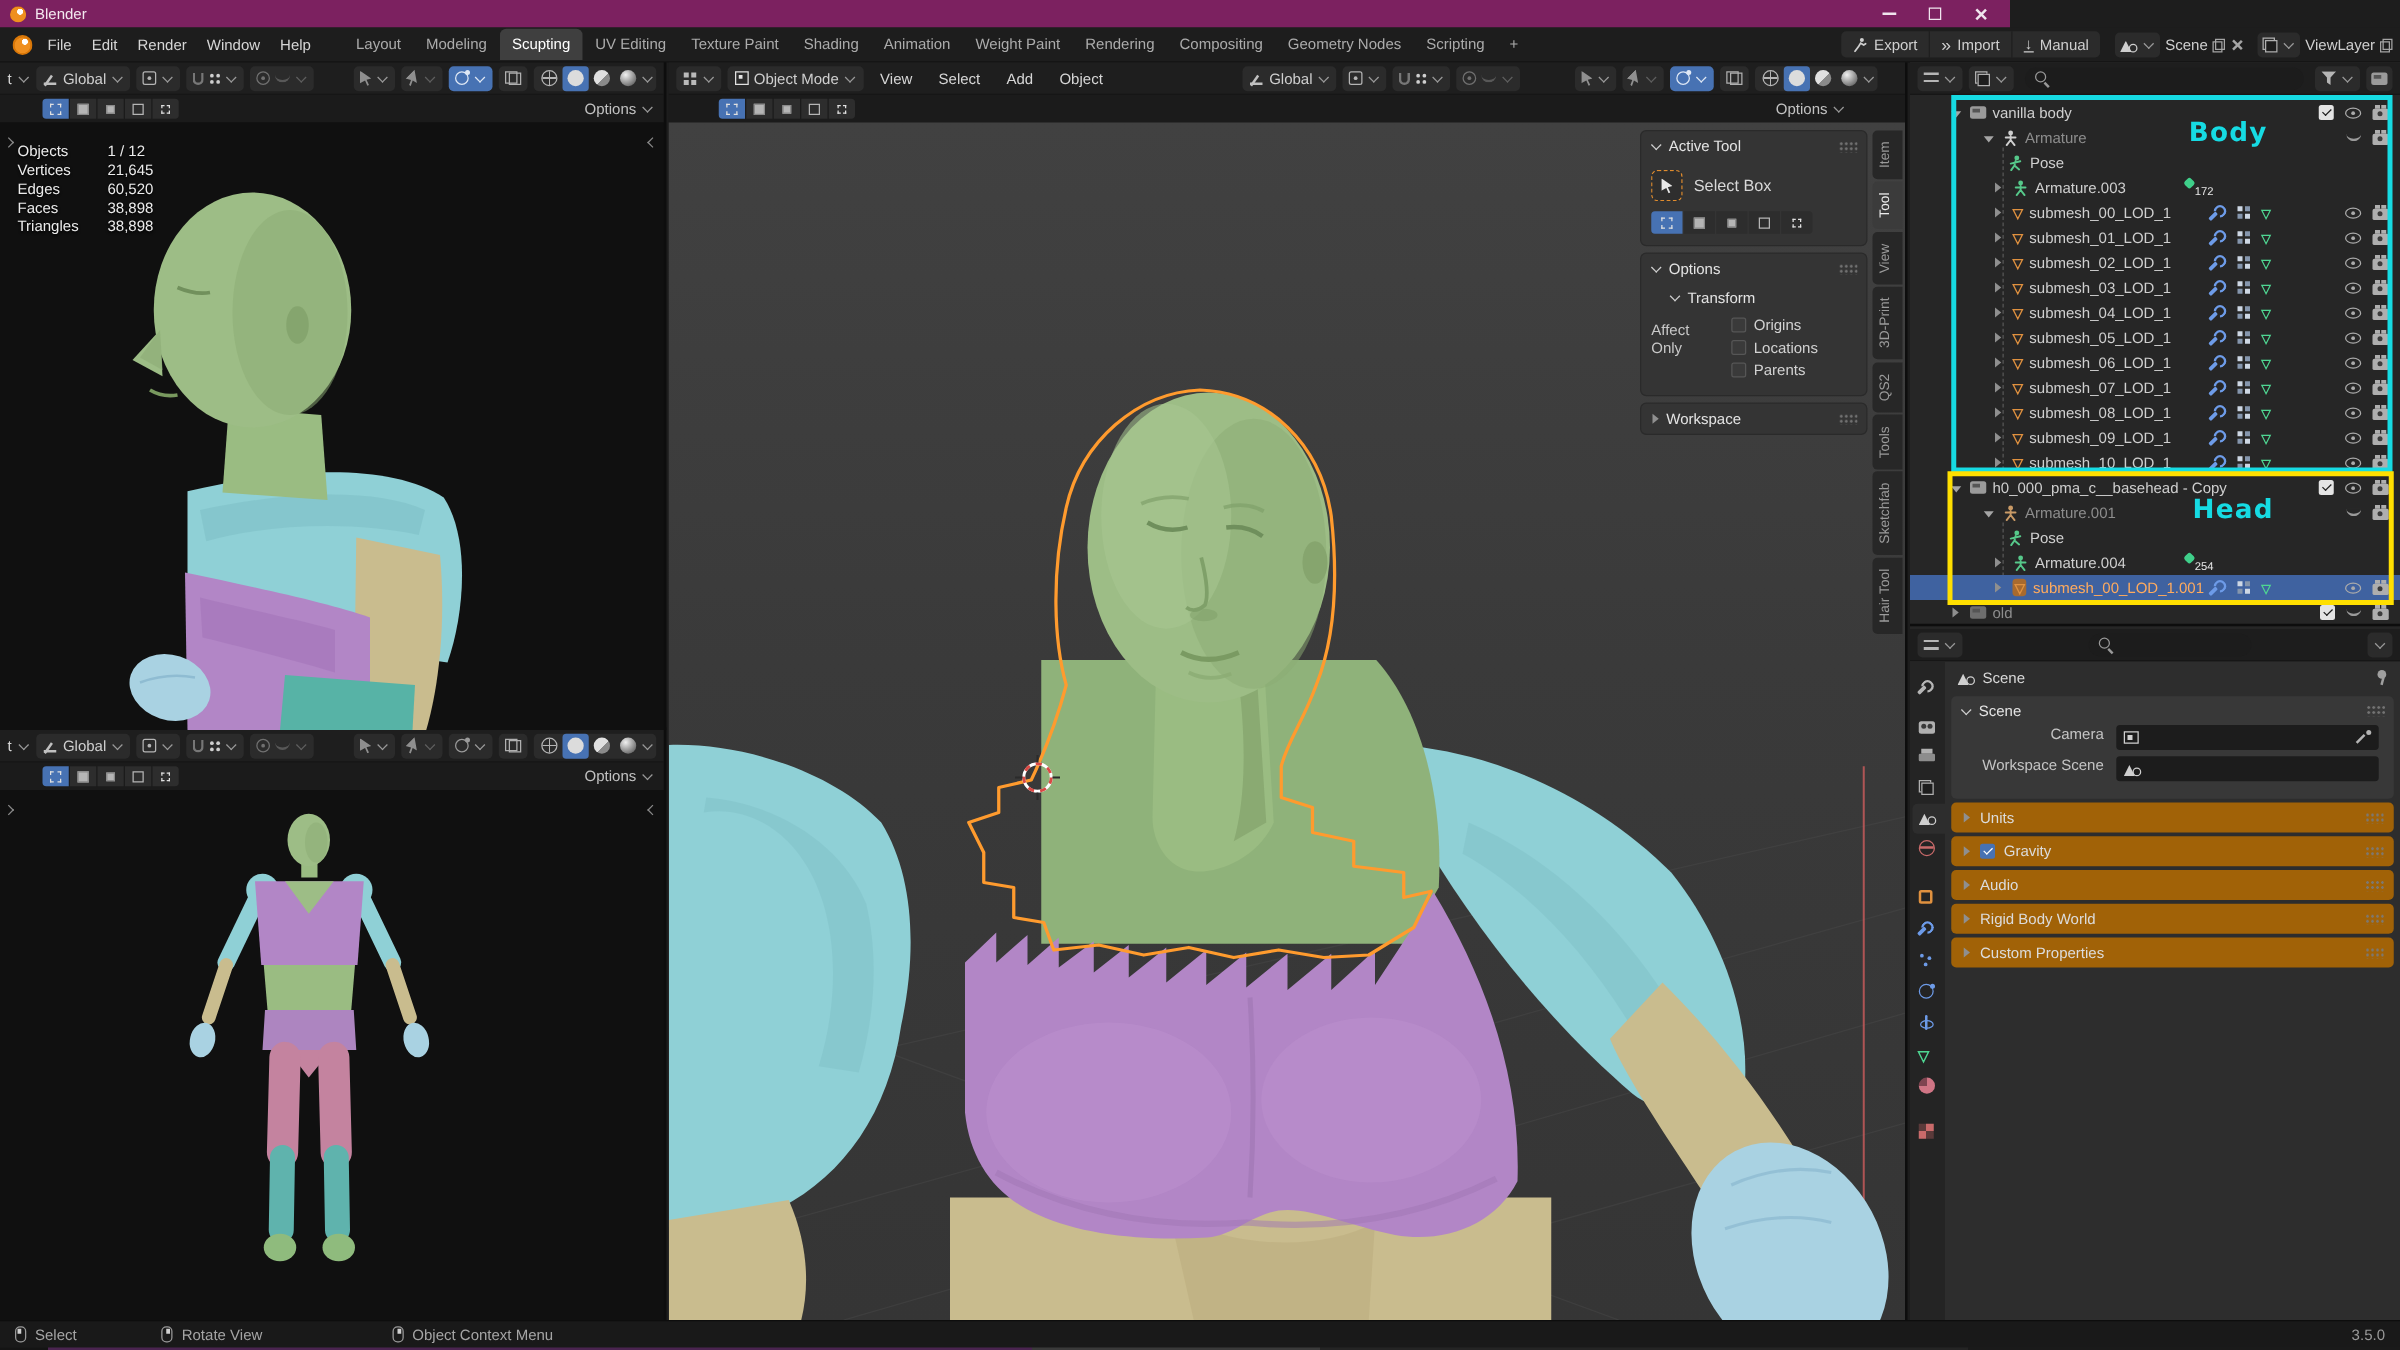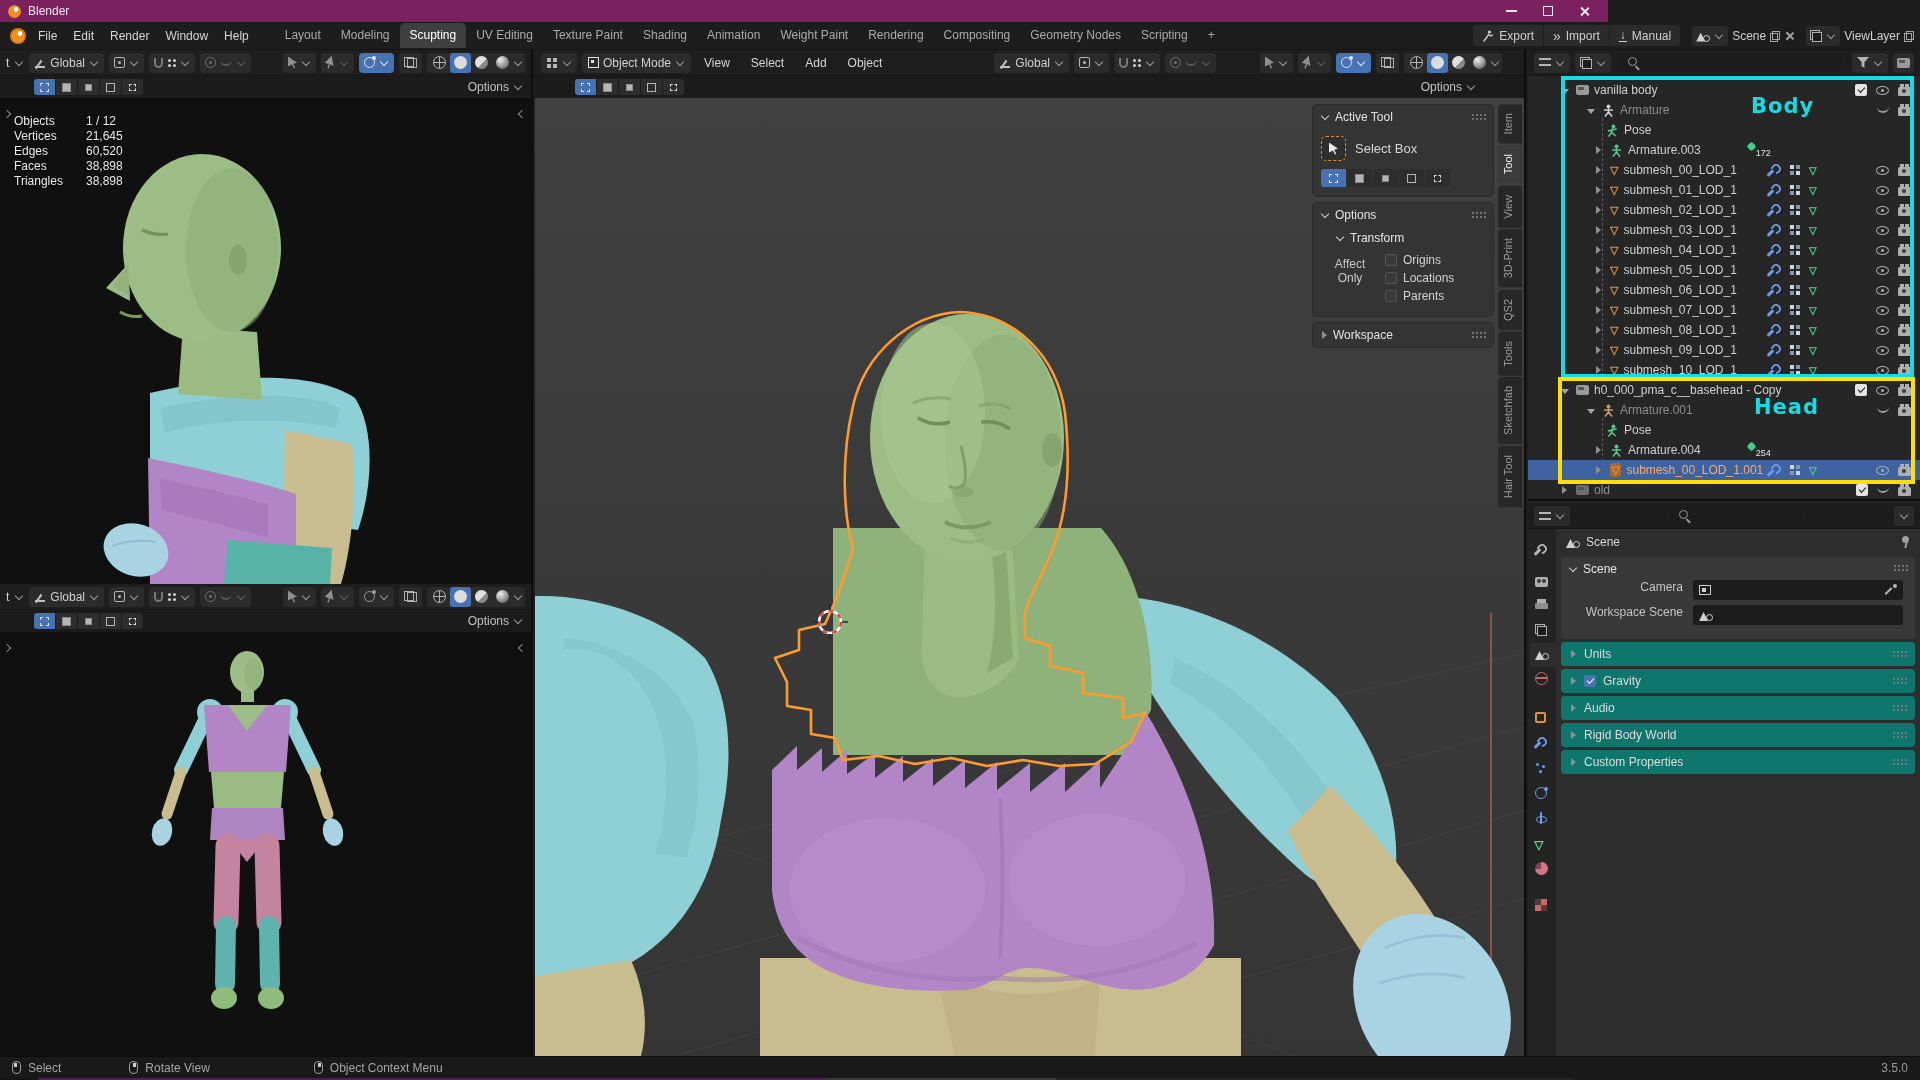--- a/index.html
+++ b/index.html
@@ -140,21 +140,21 @@
   .np{position:absolute;left:777px;top:6px;width:182px;font-size:12px}
   .panel{background:#343434;border:1px solid #2a2a2a;border-radius:5px;margin-bottom:5px;overflow:hidden}
   .phead{display:flex;align-items:center;gap:5px;height:24px;padding:0 7px;color:#e4e4e4}
   .pbody{padding:4px 8px 9px}
   .ntabs{position:absolute;right:2px;top:6px;width:24px;display:flex;flex-direction:column;gap:2px}
   .ntab{writing-mode:vertical-rl;transform:rotate(180deg);background:#272727;color:#9b9b9b;font-size:11px;padding:9px 4px;border-radius:0 4px 4px 0;text-align:center}
   .ntab.on{background:#3b3b3b;color:#ececec}
   .toolrow{display:flex;align-items:center;gap:9px;margin:3px 0 8px}
   .toolbox{width:25px;height:25px;border:1.6px dashed #e08c2e;border-radius:5px;display:flex;align-items:center;justify-content:center;background:#2e2e2e}
   .cbrow{display:flex;align-items:center;gap:6px;margin:4px 0 4px 64px;color:#d2d2d2}
-  .alabel{position:absolute;left:0;width:58px;text-align:center;color:#c8c8c8}
+  .alabel{position:absolute;left:0;width:58px;text-align:left;color:#c8c8c8}
   
   #outliner{position:absolute;left:0;top:0;width:392px;height:451px;overflow:hidden;background:#262626;border-bottom:2px solid #0d0d0d}
   .search{display:flex;align-items:center;gap:5px;background:#1c1c1c;border-radius:10px;height:18px;padding:0 8px}
   .orow{position:relative;height:20px;display:flex;align-items:center;gap:5px;padding-right:8px}
   .orow .olab{white-space:nowrap;color:#cfcfcf}
   .orow.dim .olab{color:#8d8d8d}
   .orow.sel{background:#3f62a0}
   .orow.sel .olab{color:#ffab5e}
   .d0{padding-left:30px}.d1{padding-left:56px}.d2{padding-left:78px}
   .disc{width:13px;display:flex;justify-content:center;flex:none}
@@ -172,21 +172,21 @@
   
   #props{position:absolute;left:0;top:453px;width:392px;height:553px;background:#2d2d2d;overflow:hidden}
   #props .hdr{background:#1d1d1d}
   .rail{position:absolute;left:0;top:26px;bottom:0;width:28px;background:#242424}
   .pti{position:absolute;left:7px;width:15px;height:15px}
   .ptact{position:absolute;left:2px;width:26px;height:24px;background:#2d2d2d;border-radius:4px 0 0 4px}
   .pcontent{position:absolute;left:28px;top:26px;right:0;bottom:0}
   .crumb{display:flex;align-items:center;gap:6px;height:26px;padding:0 10px;color:#d8d8d8}
   .opanel{background:#383838;border-radius:4px;margin:2px 5px;padding-bottom:9px}
   .opanel .phead{height:23px}
-  .cpanel{height:24px;background:#0f766e;border-radius:4px;margin:3px 5px;display:flex;align-items:center;padding:0 8px;gap:7px;color:#dcdcdc}
+  .cpanel{height:24px;background:#a16207;border-radius:4px;margin:3px 5px;display:flex;align-items:center;padding:0 8px;gap:7px;color:#dcdcdc}
   .prow{display:flex;align-items:flex-start;height:25px;padding-right:12px}
   .plab{width:132px;text-align:right;padding-right:10px;color:#c4c4c4;flex:none}
   .pf{flex:1;height:20px;background:#1c1c1c;border-radius:3px;display:flex;align-items:center;padding:0 6px;gap:6px}
   
   .g-ring{width:13px;height:13px;border-radius:50%;border:1.6px solid currentColor;position:relative;display:inline-block}
   .g-ring::after{content:"";position:absolute;left:0;right:0;top:4.2px;height:1.4px;background:currentColor}
   .g-sqo{width:11px;height:11px;border:2px solid #e0913f;display:inline-block;border-radius:2px}
   .g-part{width:12px;height:12px;position:relative;display:inline-block}
   .g-part::before{content:"";position:absolute;left:1px;top:1px;width:3px;height:3px;border-radius:50%;background:#6d9be8;box-shadow:6px 2px 0 #6d9be8,3px 7px 0 #6d9be8}
   .g-phys{width:12px;height:12px;border:1.6px solid #6d9be8;border-radius:50%;position:relative;display:inline-block}

